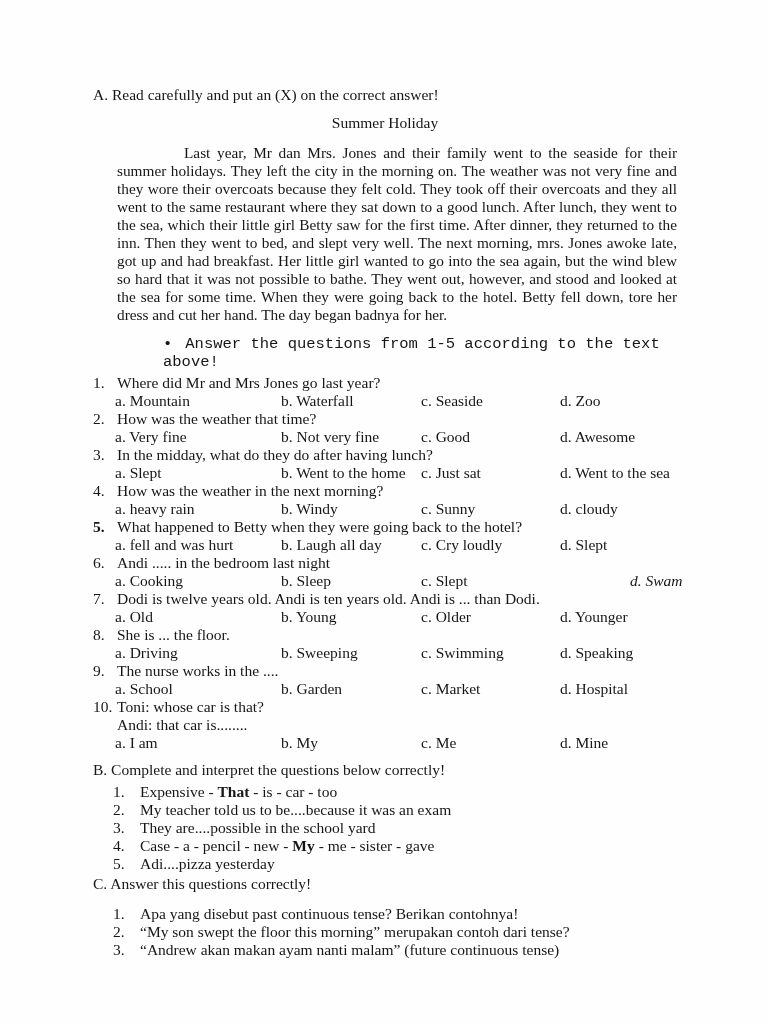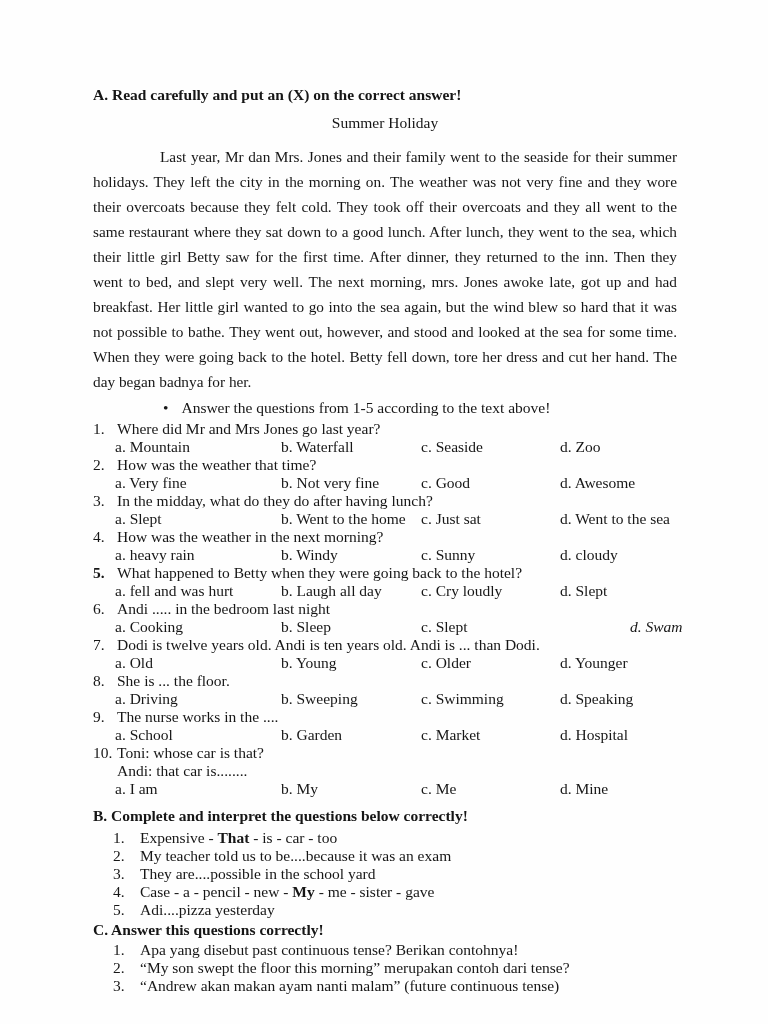--- a/index.html
+++ b/index.html
@@ -11,46 +11,47 @@
   .page {
     position:relative;
     width:768px; height:1024px;
     background:#fefefe;
     overflow:hidden;
   }
   .content {
     position:absolute; left:93px; top:0; width:584px;
     font-size:15.5px; line-height:18px;
   }
-  .h { font-weight:bold; }
+  .h { font-weight:normal; }
   .h-a { margin-top:86px; }
   .doc-title { margin-top:10px; text-align:center; font-weight:normal; }
   .passage {
     margin-top:12px;
     text-align:justify;
     text-indent:67px;
     font-size:15.3px;
-    line-height:25px;
-  }
-  .bullet-line { margin-top:5px; padding-left:70px; }
+    line-height:18px;
+    margin-left:24px;
+  }
+  .bullet-line { margin-top:11px; padding-left:70px;font-family:Liberation Mono, monospace; }
   .bullet-text { margin-left:13px; }
   .questions { margin-top:3px; }
   .q-line { display:flex; }
   .q-num { width:24px; flex:none; }
   .q-num.bold { font-weight:bold; }
   .q-text { flex:1; }
   .opt-row { position:relative; height:18px; }
   .opt { position:absolute; top:0; white-space:nowrap; }
   .opt-a { left:22px; }
   .opt-b { left:188px; }
   .opt-c { left:328px; }
   .opt-d { left:467px;text-align:right; }
   .wide-d .opt-d { left:537px;font-style:italic; }
   .h-b { margin-top:9px; margin-bottom:4px; }
-  .h-c { margin-top:2px; margin-bottom:2px; }
+  .h-c { margin-top:2px; margin-bottom:12px; }
   .sub-line { display:flex; }
   .sub-num { margin-left:20px; width:27px; flex:none; }
   .sub-text { flex:1; }
   .bold { font-weight:bold; }
 </style>
 </head>
 <body>
 
 <div class="page">
   <div class="content">

